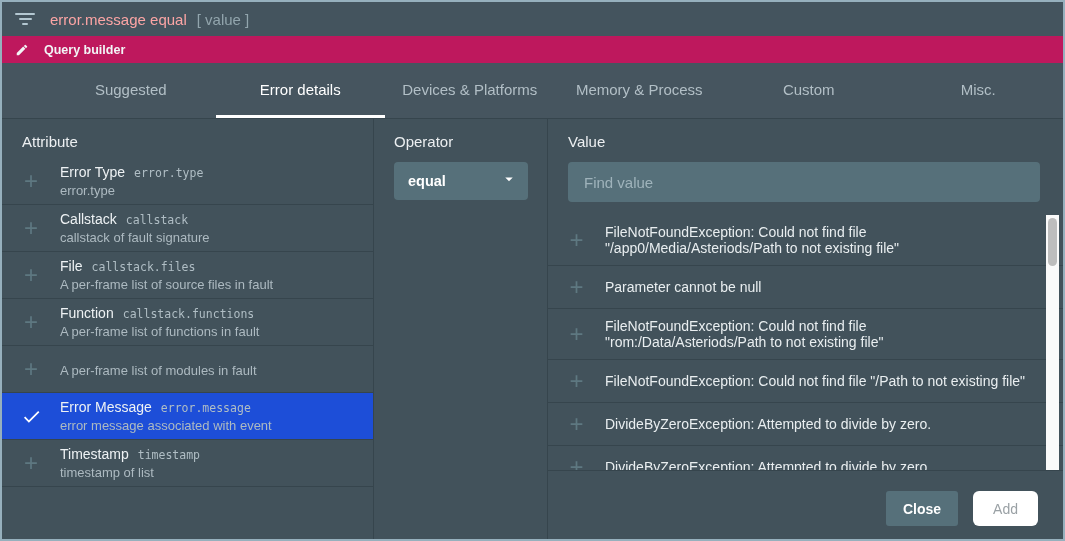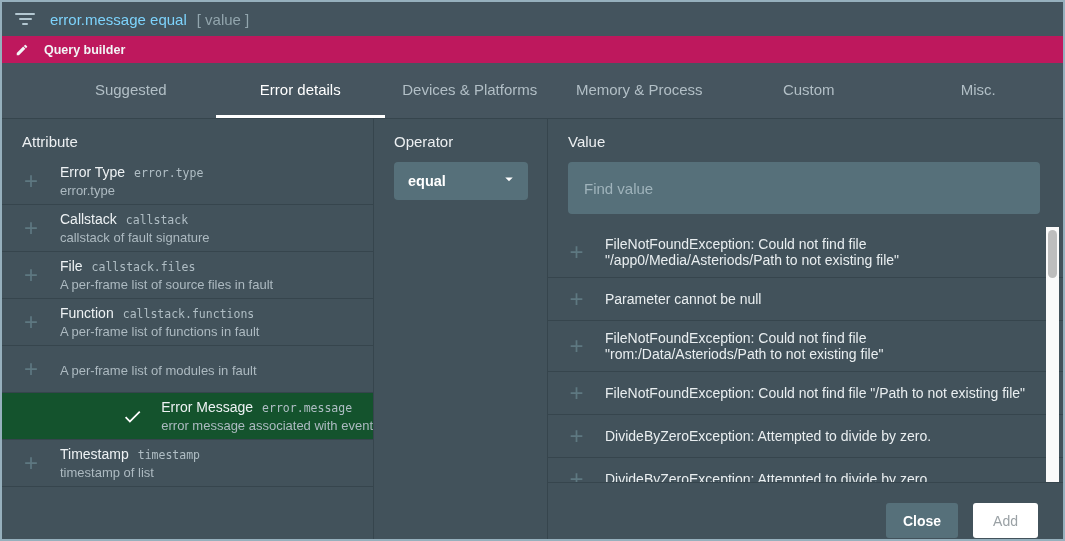--- a/index.html
+++ b/index.html
@@ -17,21 +17,21 @@
   
   .titlebar {
     flex:0 0 34px; background:#44545e;
     display:flex; align-items:center; padding:0 12px;
   }
   .filter-icon { width:22px; height:14px; display:flex; flex-direction:column; align-items:center; justify-content:center; gap:3px; margin-right:14px; }
   .filter-icon span { display:block; height:2px; background:#b3c7d1; border-radius:1px; }
   .filter-icon span:nth-child(1){ width:20px; }
   .filter-icon span:nth-child(2){ width:13px; }
   .filter-icon span:nth-child(3){ width:6px; }
-  .titlebar .query-text { color:#7dd3fc; font-size:15px; }
+  .titlebar .query-text { color:#fca5a5; font-size:15px; }
   .titlebar .value-token { color:#92a5ad; font-size:15px; margin-left:10px; }
 
   
   .qbbar {
     flex:0 0 27px; background:#be185d;
     display:flex; align-items:center; padding:0 13px;
   }
   .pencil-icon { width:14px; height:14px; margin-right:15px; }
   .qbbar .qb-label { color:#f2f5f6; font-size:12.5px; font-weight:bold; }
 
@@ -51,42 +51,42 @@
   .content { flex:1; display:flex; min-height:0; }
 
   .panel-header { color:#eceff1; font-size:15px; padding:14px 0 8px 20px; flex:0 0 auto; }
 
   
   .attr-panel { width:372px; flex:0 0 372px; border-right:1px solid #36454d; display:flex; flex-direction:column; }
   .attr-row {
     flex:0 0 47px; display:flex; align-items:center;
     border-bottom:1px solid #36454d; cursor:pointer;
   }
-  .attr-row.selected { background:#14532d;justify-content:flex-end; }
+  .attr-row.selected { background:#1d4ed8; }
   .attr-icon-cell { width:58px; flex:0 0 58px; display:flex; align-items:center; justify-content:center; }
   .plus-glyph { color:#5e7881; font-size:24px; font-weight:300; line-height:1; }
   .attr-row.selected .check-icon svg { display:block; }
   .attr-line1 { display:flex; align-items:baseline; gap:9px; }
   .attr-name { color:#eef2f4; font-size:14px; }
   .attr-code { color:#b0bec5; font-size:11.5px; font-family:"DejaVu Sans Mono", monospace; }
   .attr-desc { color:#adbac1; font-size:13px; margin-top:3px; }
 
   
   .op-panel { width:174px; flex:0 0 174px; border-right:1px solid #36454d; display:flex; flex-direction:column; }
   .op-dropdown {
     margin:4px 19px 0 20px; height:38px; background:#56707a; border-radius:4px;
     display:flex; align-items:center; justify-content:space-between;
     padding:0 10px 0 14px; cursor:pointer;
   }
   .op-dropdown .op-value { color:#ffffff; font-size:14.5px; font-weight:bold; }
 
   
   .value-panel { flex:1; display:flex; flex-direction:column; min-width:0; }
   .value-search {
-    margin:4px 23px 0 20px; height:52px; background:#56707a; border:none; border-radius:4px;
+    margin:4px 23px 0 20px; height:40px; background:#56707a; border:none; border-radius:4px;
     color:#eceff1; font-size:15px; padding:0 16px; outline:none;
   }
   .value-search::placeholder { color:#9fb3bb; }
 
   .value-list { position:relative; margin-top:13px; height:256px; overflow:hidden; border-bottom:1px solid #36454d; flex:0 0 auto; }
   .value-row { display:flex; border-bottom:1px solid #36454d; padding:9px 0; cursor:pointer; }
   .value-row:last-child { border-bottom:none; }
   .value-icon-cell { width:57px; flex:0 0 57px; display:flex; align-items:center; justify-content:center; }
   .value-text { color:#e9eef0; font-size:14px; line-height:16px; max-width:432px; padding-right:10px; align-self:center; }
 
@@ -95,21 +95,21 @@
     background:#fafafa; border-radius:1px;
   }
   .scrollbar-thumb {
     position:absolute; top:6px; left:2px; width:9px; height:48px;
     background:#bdbdbd; border-radius:5px; cursor:grab;
   }
 
   .value-footer { flex:1; display:flex; justify-content:flex-end; align-items:flex-start; gap:15px; padding:20px 25px 0 0; }
   .btn { border:none; border-radius:3px; font-size:14px; font-family:Liberation Sans, sans-serif; cursor:pointer; height:35px; }
   .btn-close { background:#56707a; color:#ffffff; padding:0 17px; font-weight:bold; }
-  .btn-add { background:#ffffff; color:#9aa1a5; padding:0 20px; }
+  .btn-add { background:#ffffff; color:#9aa1a5; padding:0 20px;border-radius:6px; }
 </style>
 </head>
 <body>
 
 <div class="app">
 
   <div class="titlebar">
     <div class="filter-icon">
         <span></span>
         <span></span>

